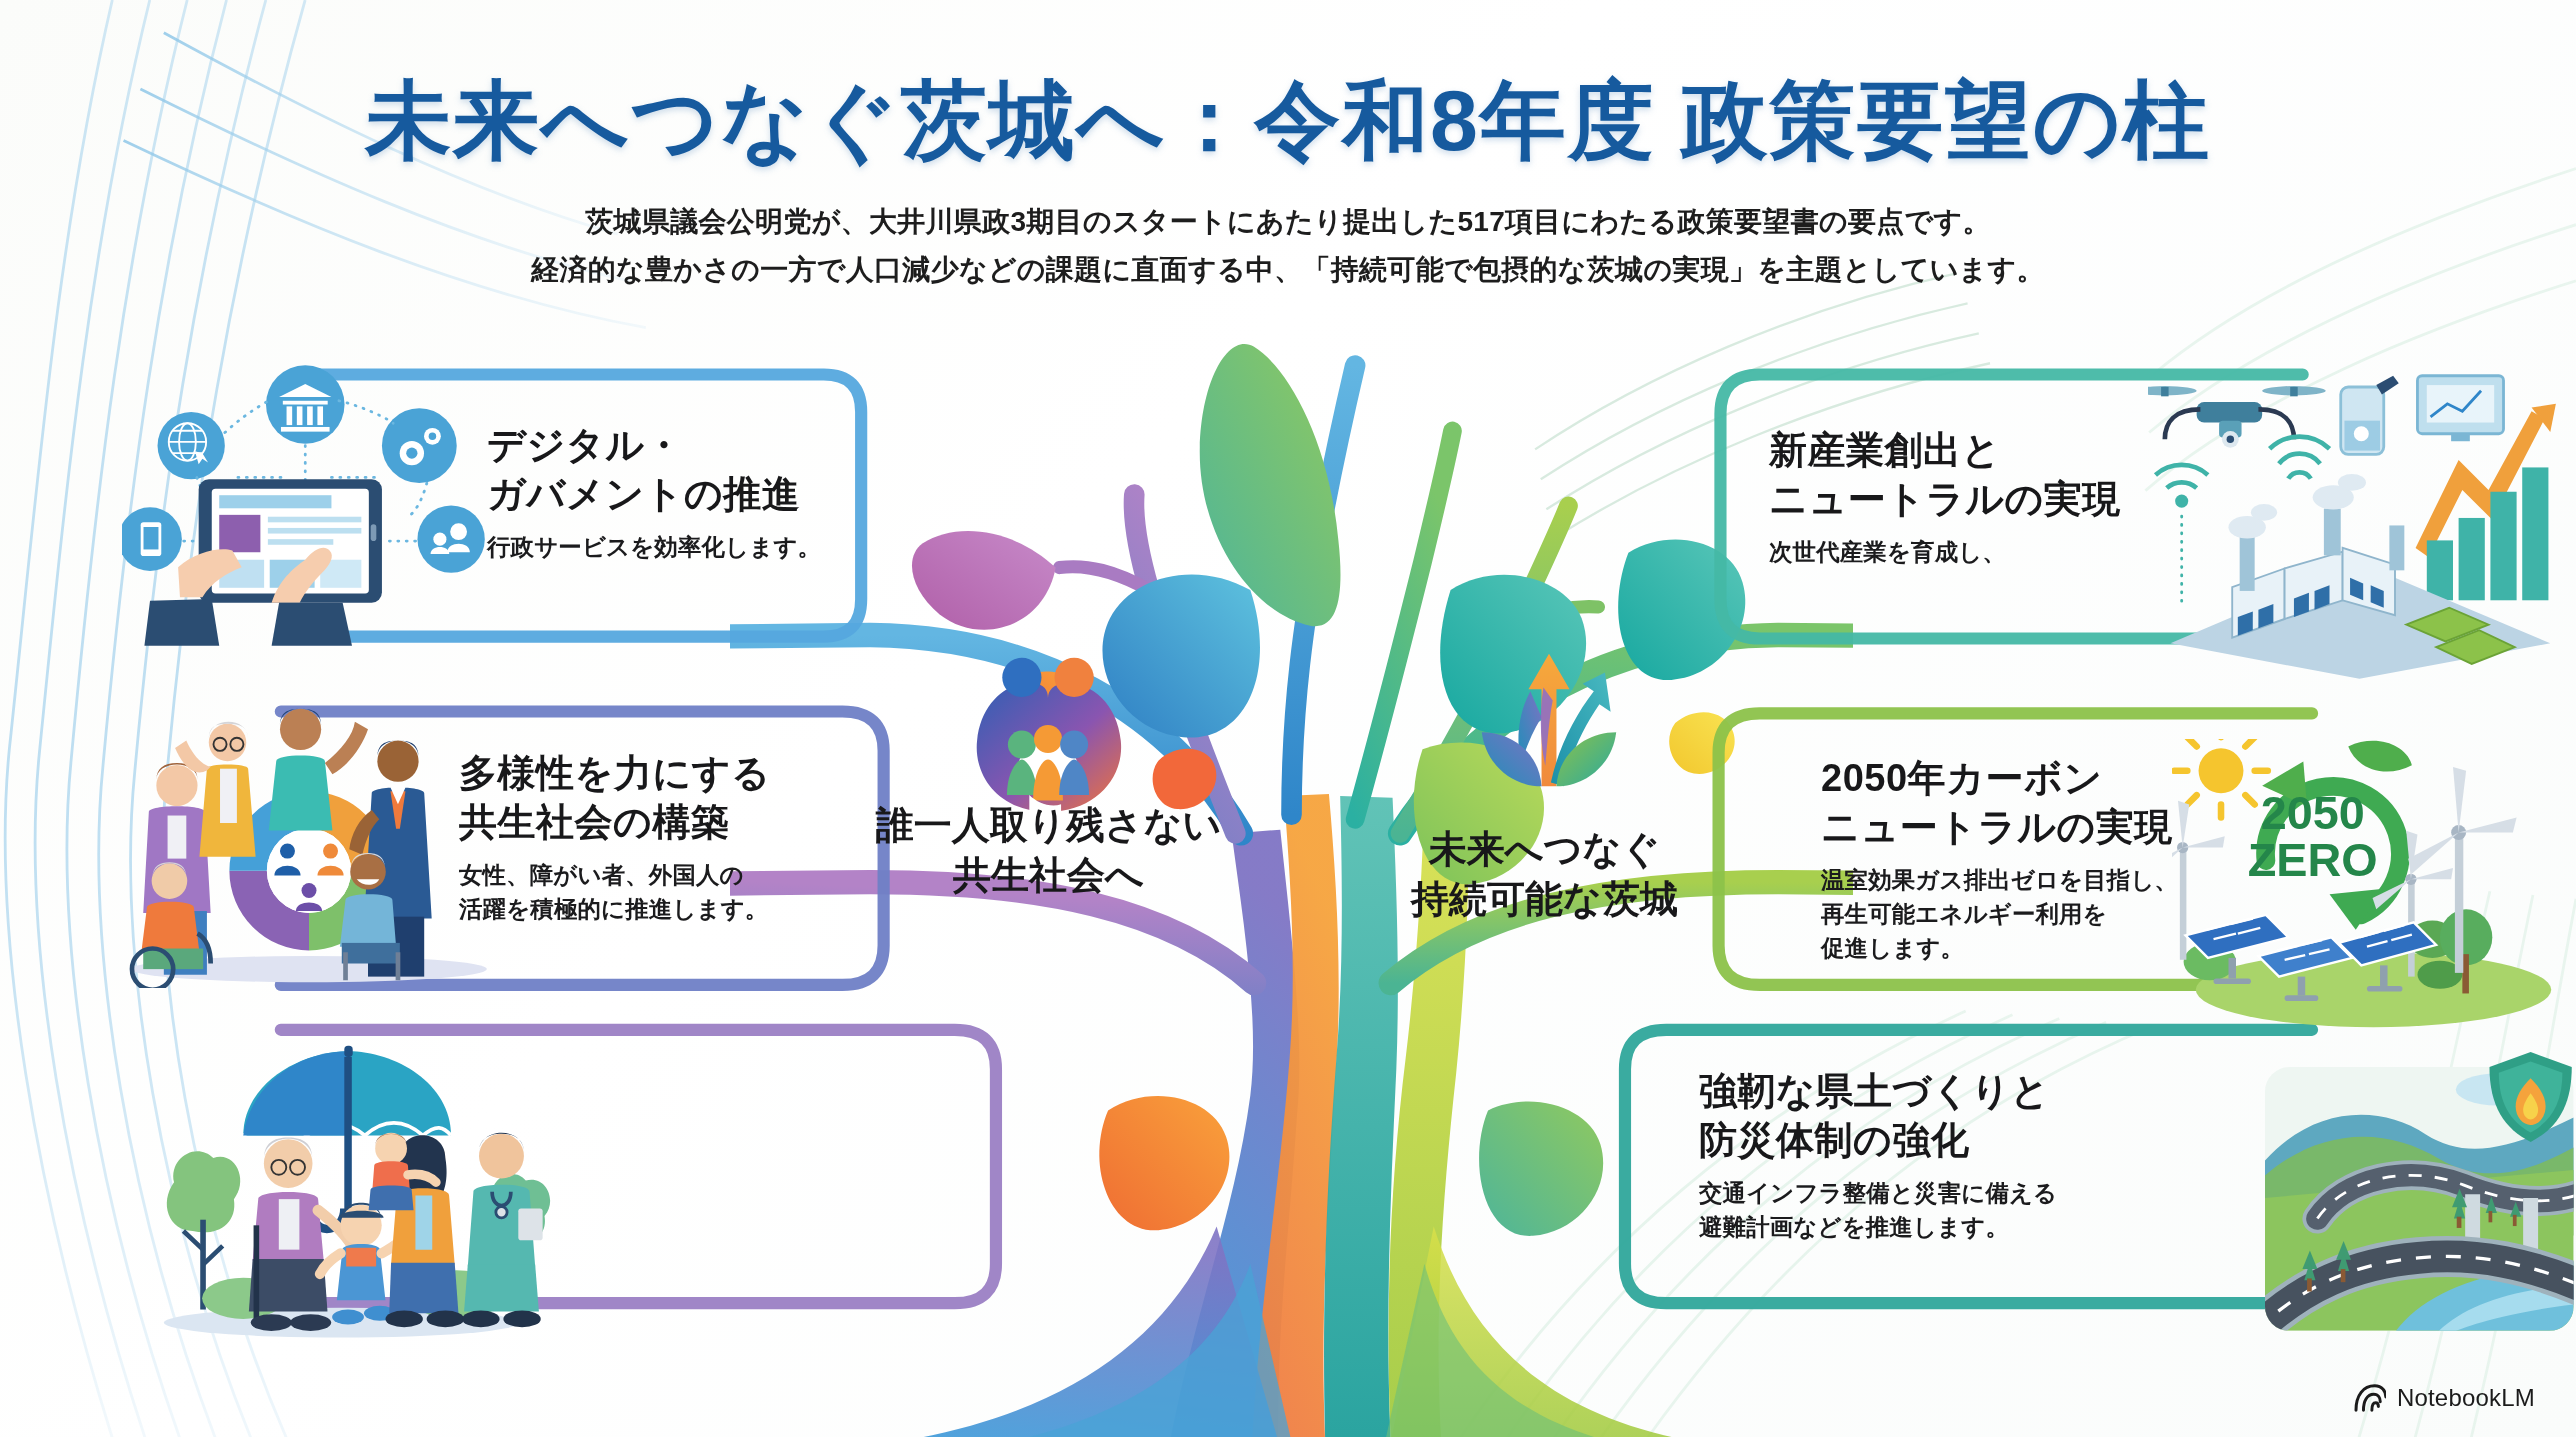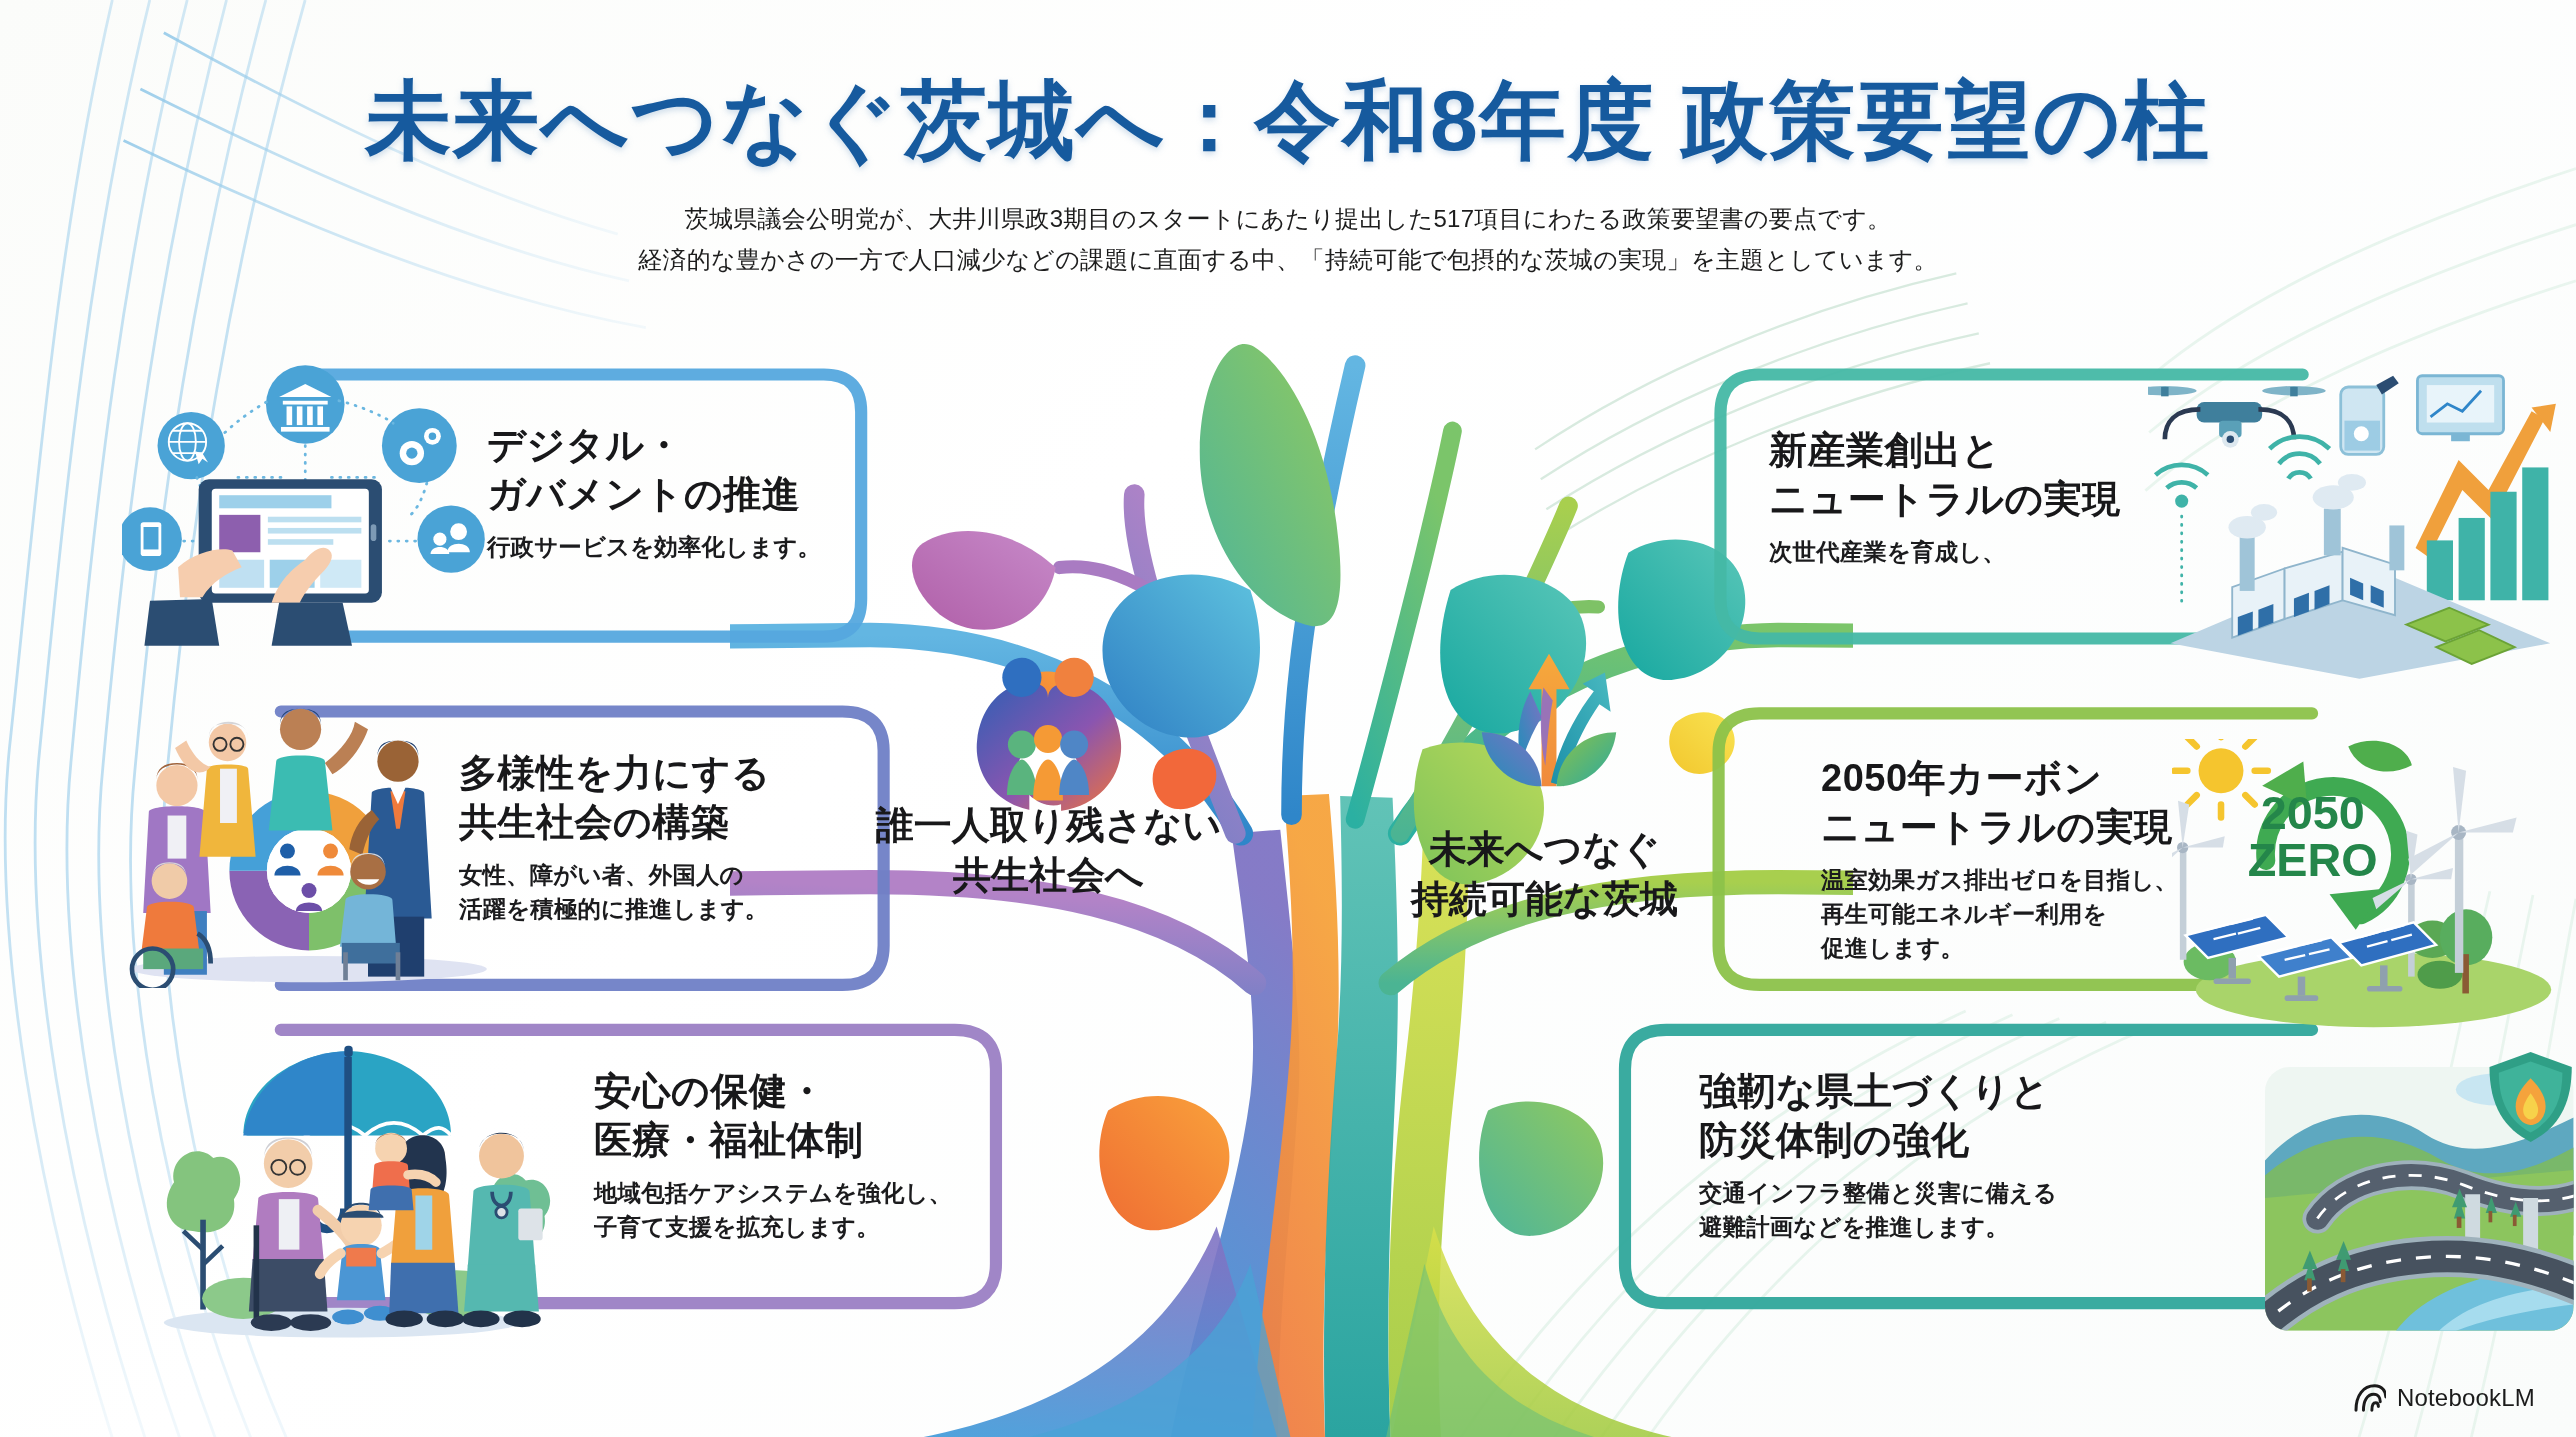--- a/index.html
+++ b/index.html
@@ -17,21 +17,21 @@
   .bg-svg { position:absolute; inset:0; width:100%; height:100%; pointer-events:none; }
 
   
   .header { position:absolute; top:73px; left:0; width:100%; text-align:center; z-index:30; }
   .title {
     font-size:86px; font-weight:bold; color:#165a9e; letter-spacing:1.9px;
     line-height:1.1; white-space:nowrap;
     text-shadow:0 2.8px 6.6px rgba(120,160,200,.35);
   }
   .subtitle-wrap { margin-top:30px; }
-  .subtitle-line { font-size:24px; color:#1d1d1d; line-height:1.72; letter-spacing:0.3px; font-weight:400;}
+  .subtitle-line { font-size:28px; color:#1d1d1d; line-height:1.72; letter-spacing:0.3px; font-weight:700;}
 
   
   .tree-svg { position:absolute; left:730px; top:309px; width:1123px; height:1133px; z-index:5; }
 
   
   .card { position:absolute; z-index:20; }
   .card-title { font-weight:bold; color:#18181a; line-height:1.3; font-size:38px; letter-spacing:0.5px;
                 text-shadow:0 0.9px 1.9px rgba(255,255,255,.9); }
   .card-desc  { font-weight:600; color:#1b1b1d; line-height:1.45; font-size:23.4px; margin-top:11.2px; letter-spacing:0.2px;}
 
@@ -347,30 +347,20 @@
     <div class="card-title">
       <div>多様性を力にする</div>
       <div>共生社会の構築</div>
     </div>
     <div class="card-desc">
       <div>女性、障がい者、外国人の</div>
       <div>活躍を積極的に推進します。</div>
     </div>
   </div>
 
-  <div class="card left" id="card-health">
-    <div class="card-title">
-      <div>安心の保健・</div>
-      <div>医療・福祉体制</div>
-    </div>
-    <div class="card-desc">
-      <div>地域包括ケアシステムを強化し、</div>
-      <div>子育て支援を拡充します。</div>
-    </div>
-  </div>
 
   <div class="card right" id="card-industry">
     <div class="card-title">
       <div>新産業創出と</div>
       <div>ニュートラルの実現</div>
     </div>
     <div class="card-desc">
       <div>次世代産業を育成し、</div>
     </div>
   </div>

